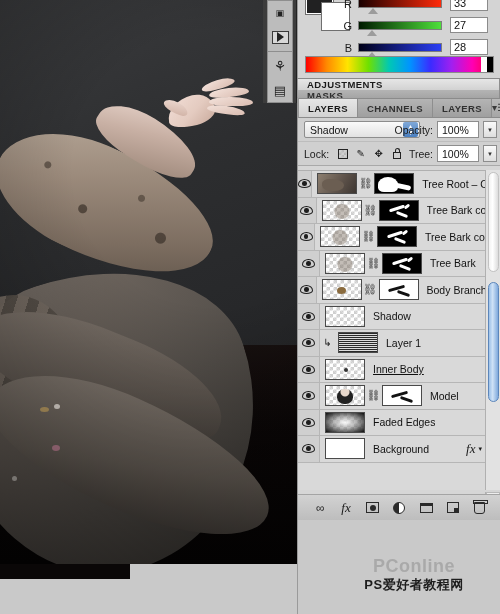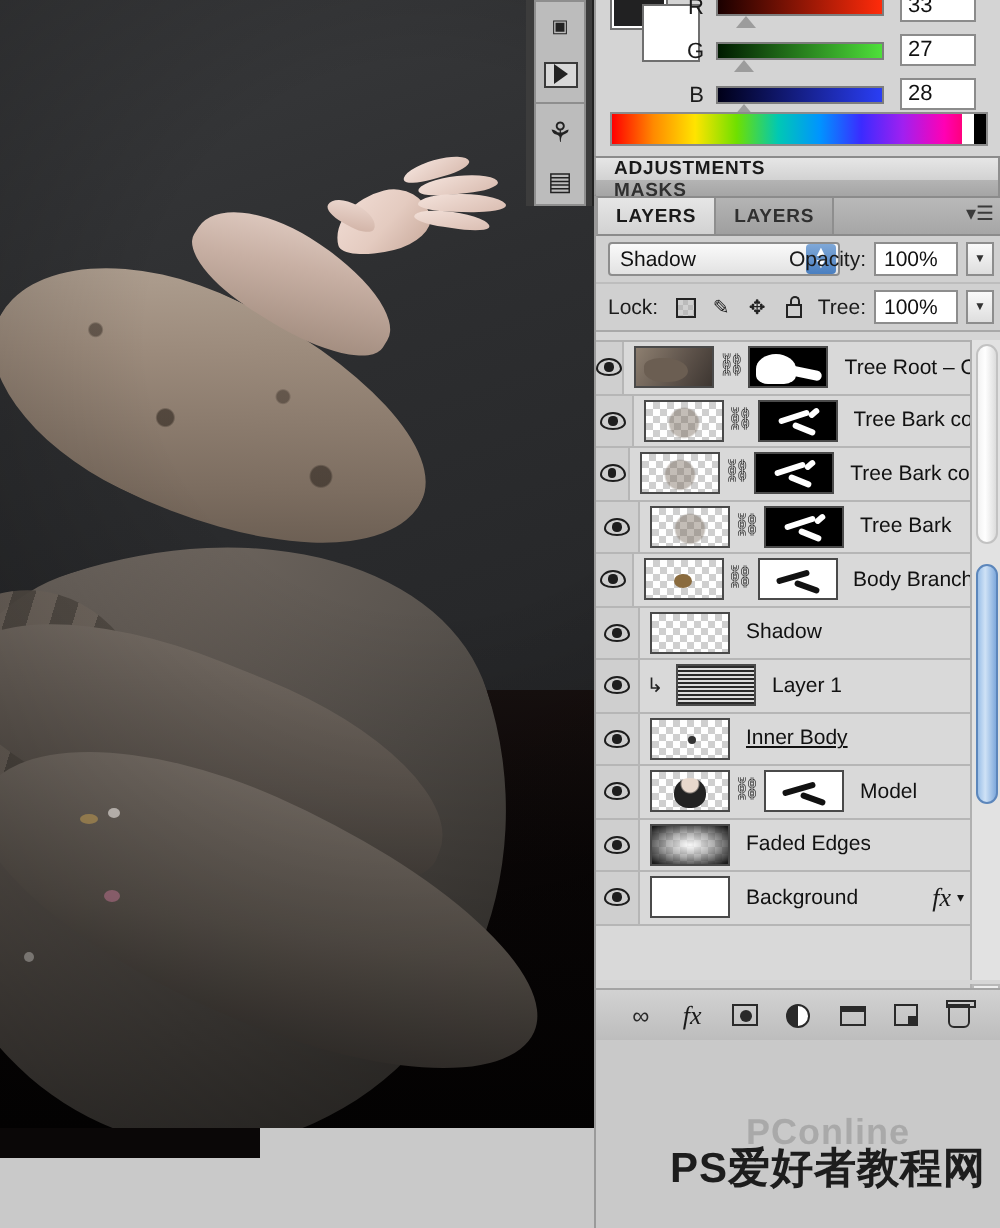--- a/index.html
+++ b/index.html
@@ -410,21 +410,21 @@
   .watermark {
     position: absolute; right: 6px; bottom: 2px; width: 160px; height: 56px;
     text-align: center; pointer-events: none;
   }
   .wm-pc {
     font-size: 18px; font-weight: bold; color: rgba(150,150,150,.62);
     letter-spacing: .5px; line-height: 20px;
     font-family: "Liberation Sans", sans-serif;
   }
   .wm-cn {
-    font-size: 21px; font-weight: bold; color: #1d1d1d; line-height: 17px;
+    font-size: 13px; font-weight: bold; color: #1d1d1d; line-height: 17px;
     letter-spacing: .5px;
   }
   .wm-url {
     font-size: 14px; font-weight: bold; color: #1d1d1d; line-height: 16px;
     letter-spacing: 1px;
   }
 </style>
 </head>
 <body>
 
@@ -525,20 +525,23 @@
       </div>
     </div>
 
     <div class="layers-panel">
 
       <div class="tabstrip layers-tabstrip">
         <div class="tab active">
           <span>LAYERS</span>
         </div>
         <div class="tab">
+          <span>CHANNELS</span>
+        </div>
+        <div class="tab">
           <span>LAYERS</span>
         </div>
         <div class="tabspacer"></div>
         <div class="panel-menu">
           <span class="bars">▾☰</span>
         </div>
       </div>
 
       <div class="opts-row">
         <div class="blend-select">

